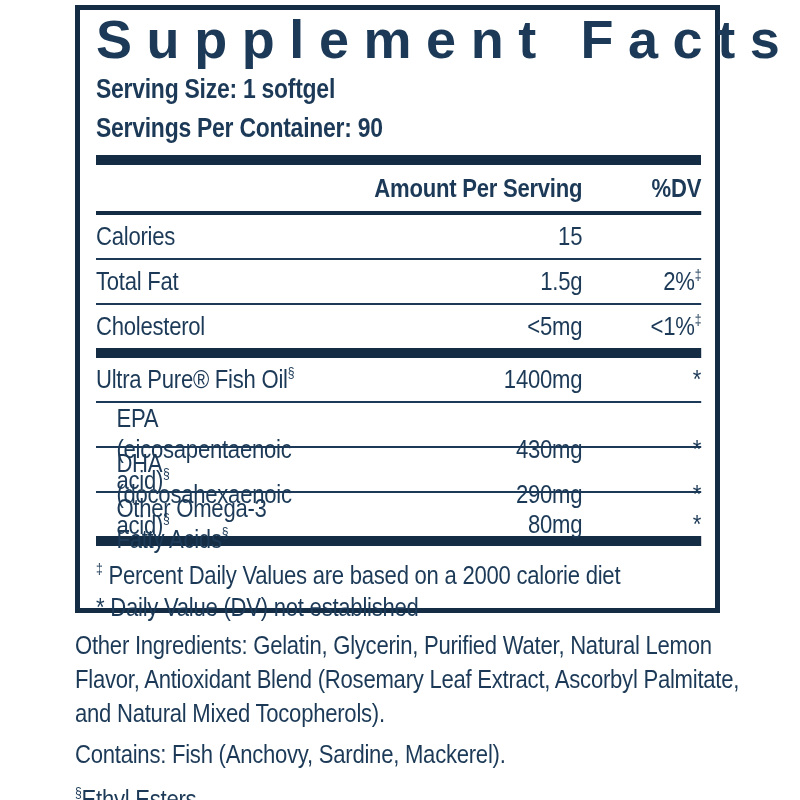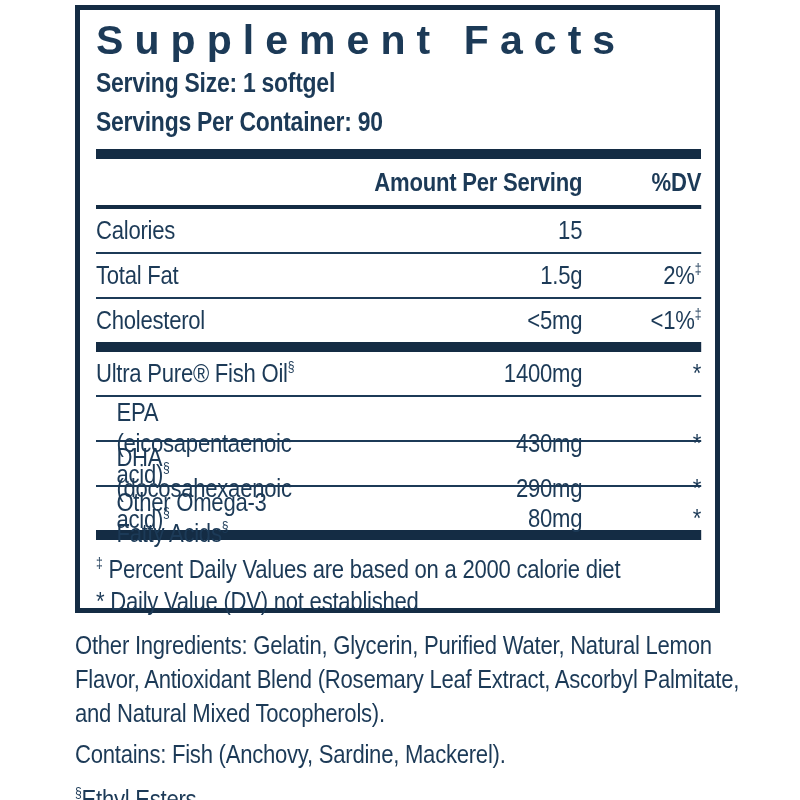--- a/index.html
+++ b/index.html
@@ -7,21 +7,21 @@
     width:800px;height:800px;background:#ffffff;position:relative;
     font-family:"Liberation Sans",sans-serif;color:#1c3a57;
     overflow:hidden;
   }
   .label-box{
     position:absolute;left:75px;top:5px;width:645px;height:608px;
     border:5px solid #142c44;box-sizing:border-box;
     padding:0 14px 0 16px;background:#ffffff;
   }
   .title{
-    margin-top:8px;font-size:41px;font-weight:bold;letter-spacing:0.27em;
+    font-size:54px;font-weight:bold;letter-spacing:0.27em;
     white-space:nowrap;color:#1c3a57;line-height:1.1;
   }
   .condense{transform:scaleX(0.85);transform-origin:0 0;width:712px;}
   .serving{font-size:27px;font-weight:bold;line-height:37px;margin-top:2px;letter-spacing:-0.3px;}
   .bar-thick{height:10px;background:#142c44;}
   .bar-med{height:4px;background:#142c44;}
   .bar-thin{height:2px;background:#1c3a57;}
   .mt8{margin-top:8px;}
   .tbl{font-size:26px;letter-spacing:-0.3px;}
   .grid{display:grid;grid-template-columns:1fr 310px 140px;align-items:center;}

